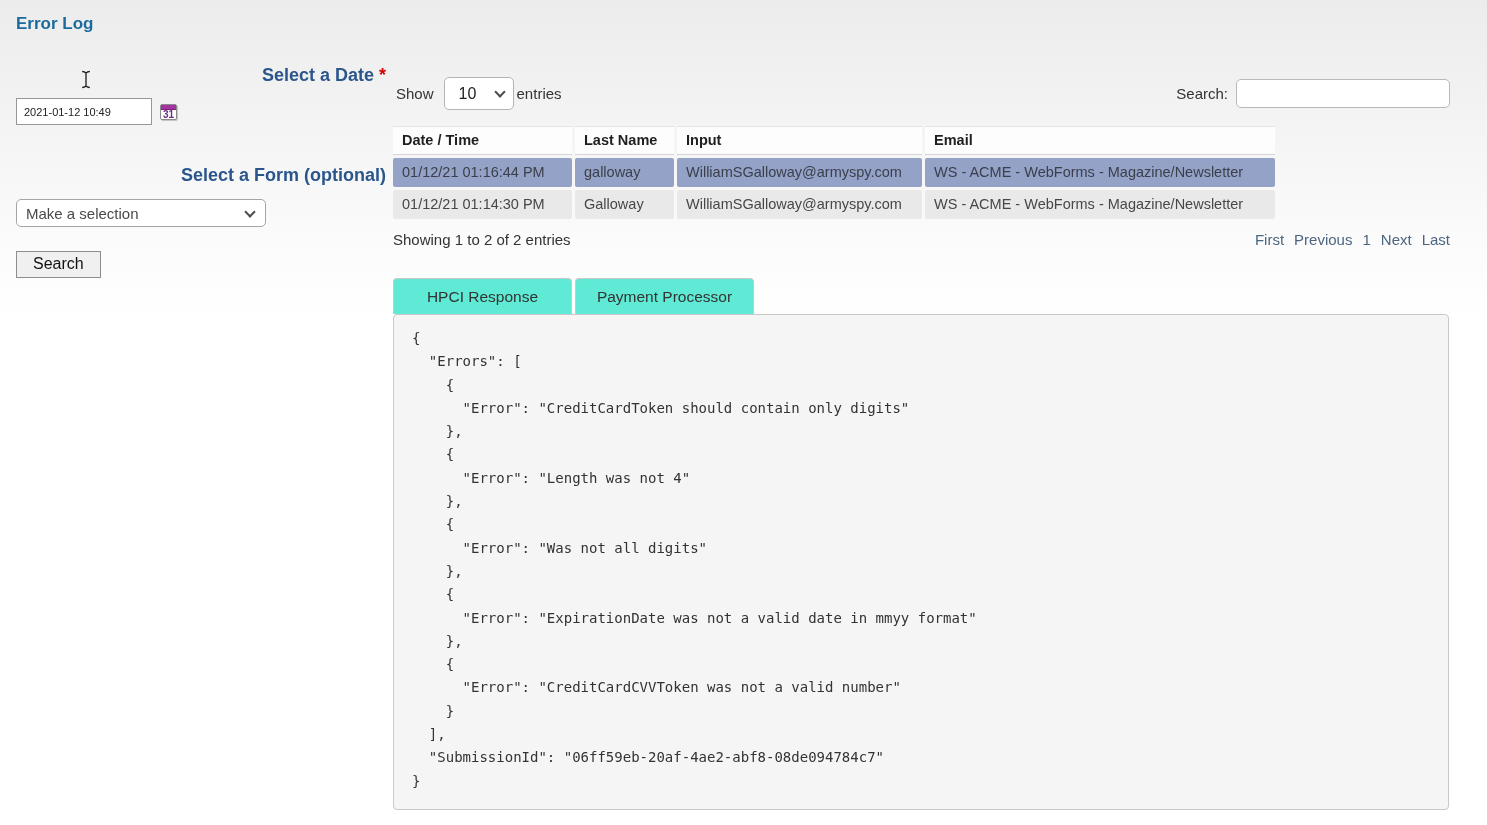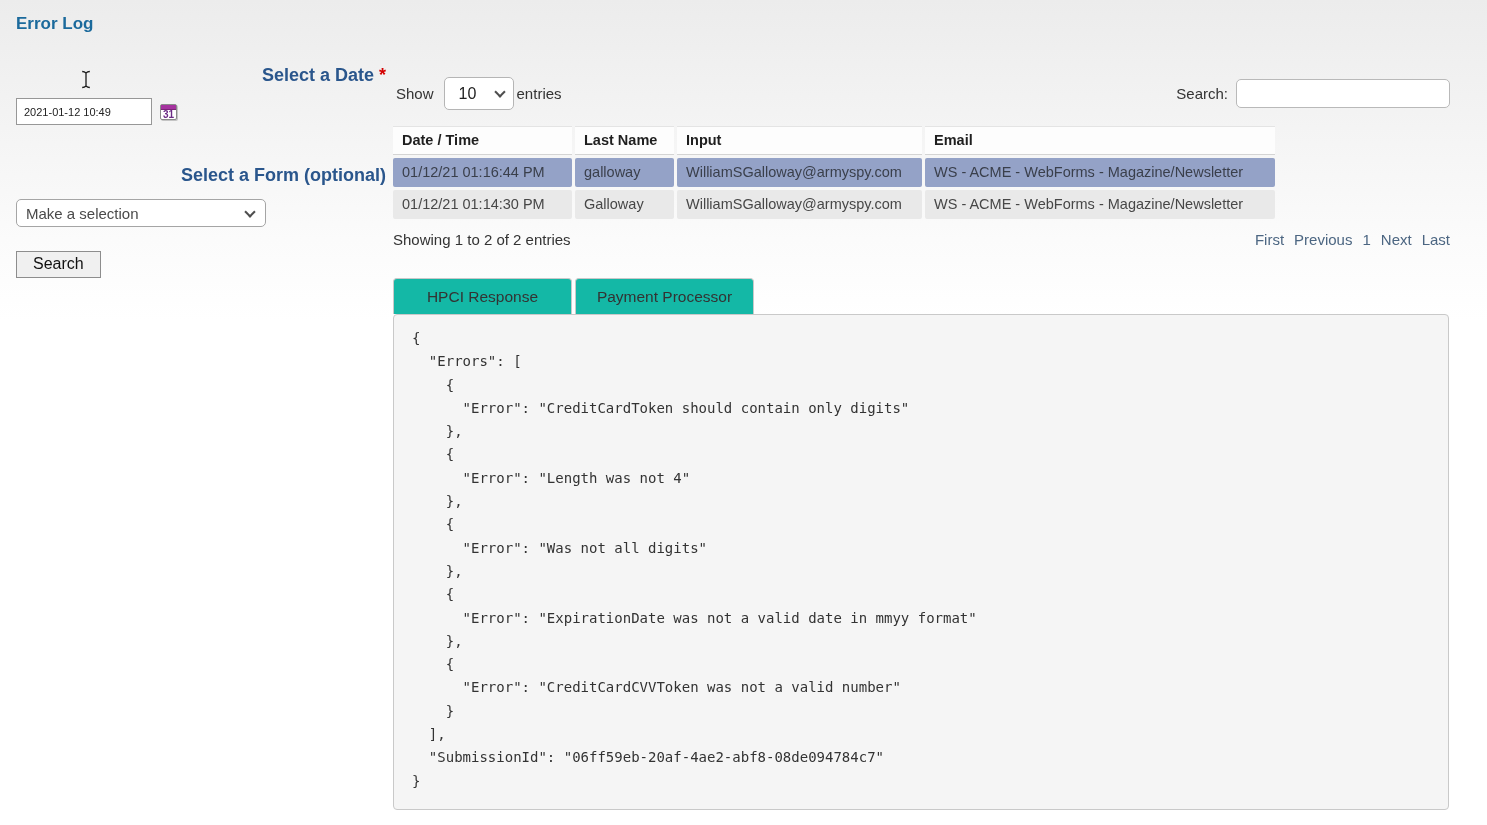--- a/index.html
+++ b/index.html
@@ -92,21 +92,21 @@
   .pagination { display:flex; gap:10px; font-size:15px; color:#4c6682; }
   .pagination span { cursor:pointer; }
 
   
   .tabs { margin-top:30px; display:flex; gap:3px; height:36px; align-items:flex-start; position:relative; }
   .tab {
     width:179px; height:36px; display:flex; align-items:center; justify-content:center;
     font-size:15.5px; border-radius:4px 4px 0 0; cursor:pointer;
   }
   .tab.active { background:#2b5797; color:#fff; height:37px; z-index:2; position:relative; }
-  .tab.inactive { background:#14b8a6; border:1px solid #c9c9c9; border-bottom:none; color:#333; }
+  .tab.inactive { background:#5eead4; border:1px solid #c9c9c9; border-bottom:none; color:#333; }
 
   .panel {
     width:1056px; height:496px; background:#f5f5f5;
     border:1px solid #c9c9c9; border-radius:4px;
     padding:12px 18px; position:relative; z-index:1;
   }
   .code {
     margin:0; font-family:"DejaVu Sans Mono", monospace;
     font-size:14px; line-height:23.3px; color:#333; white-space:pre;
   }

